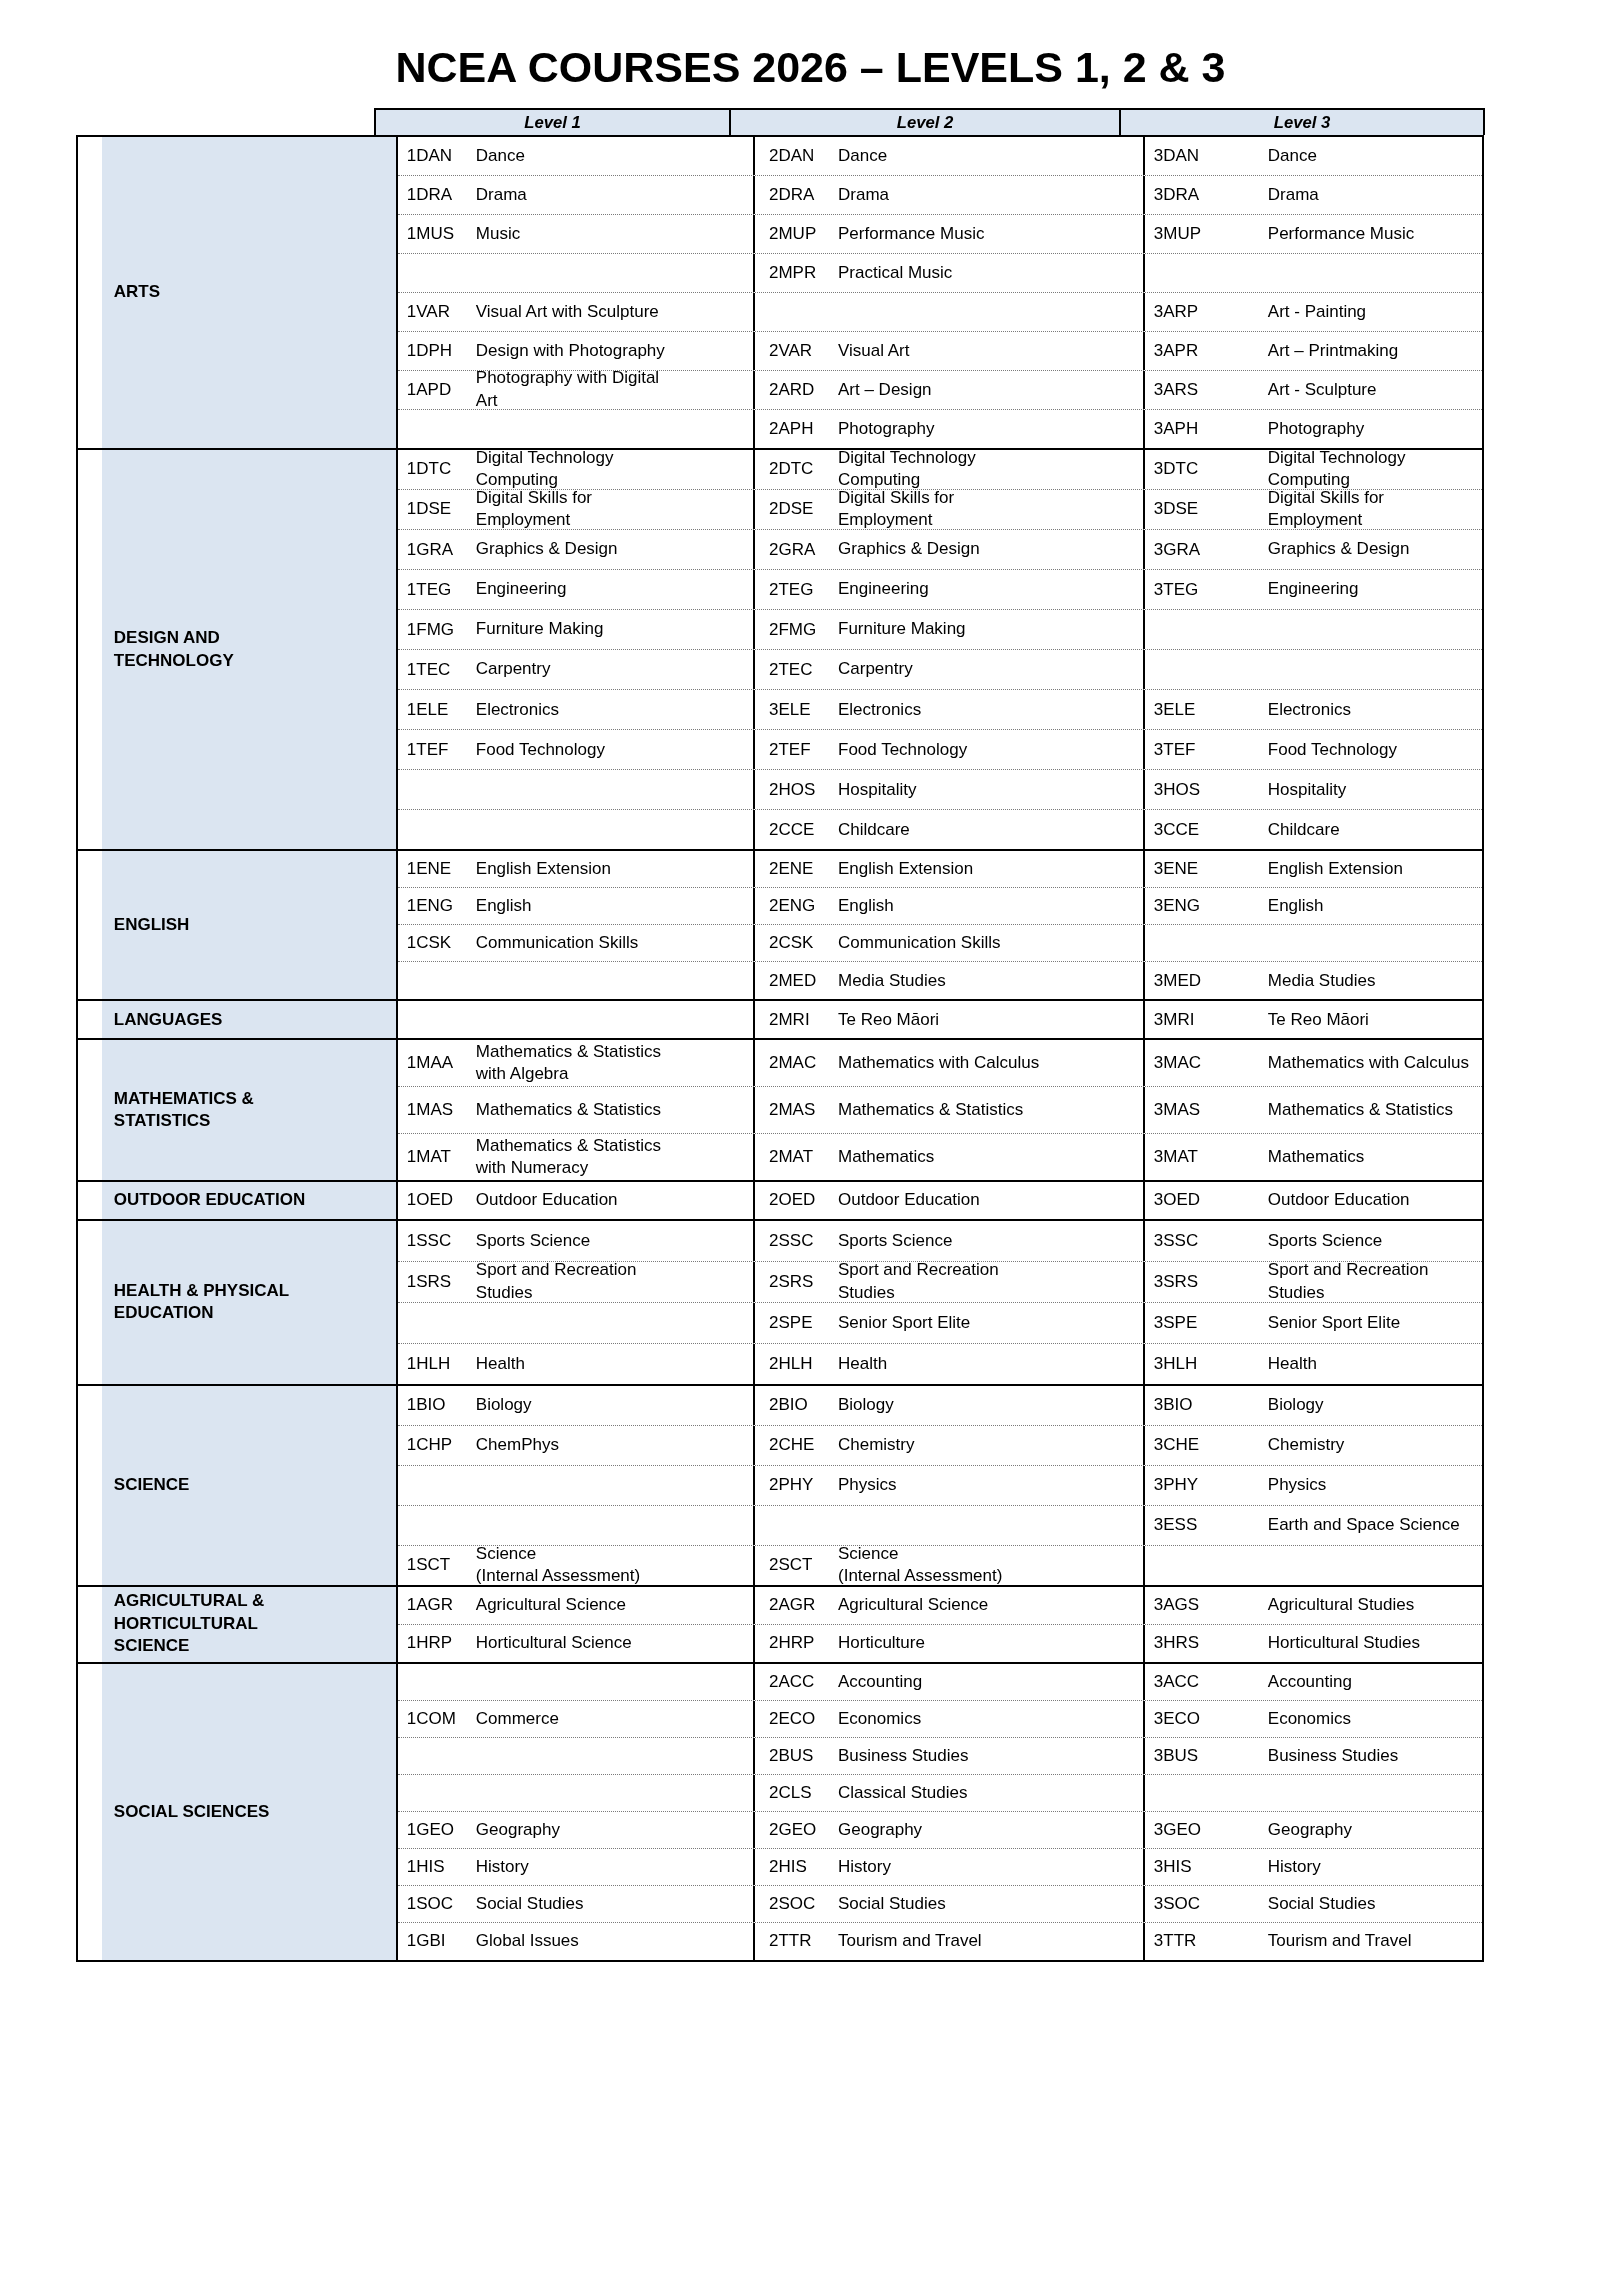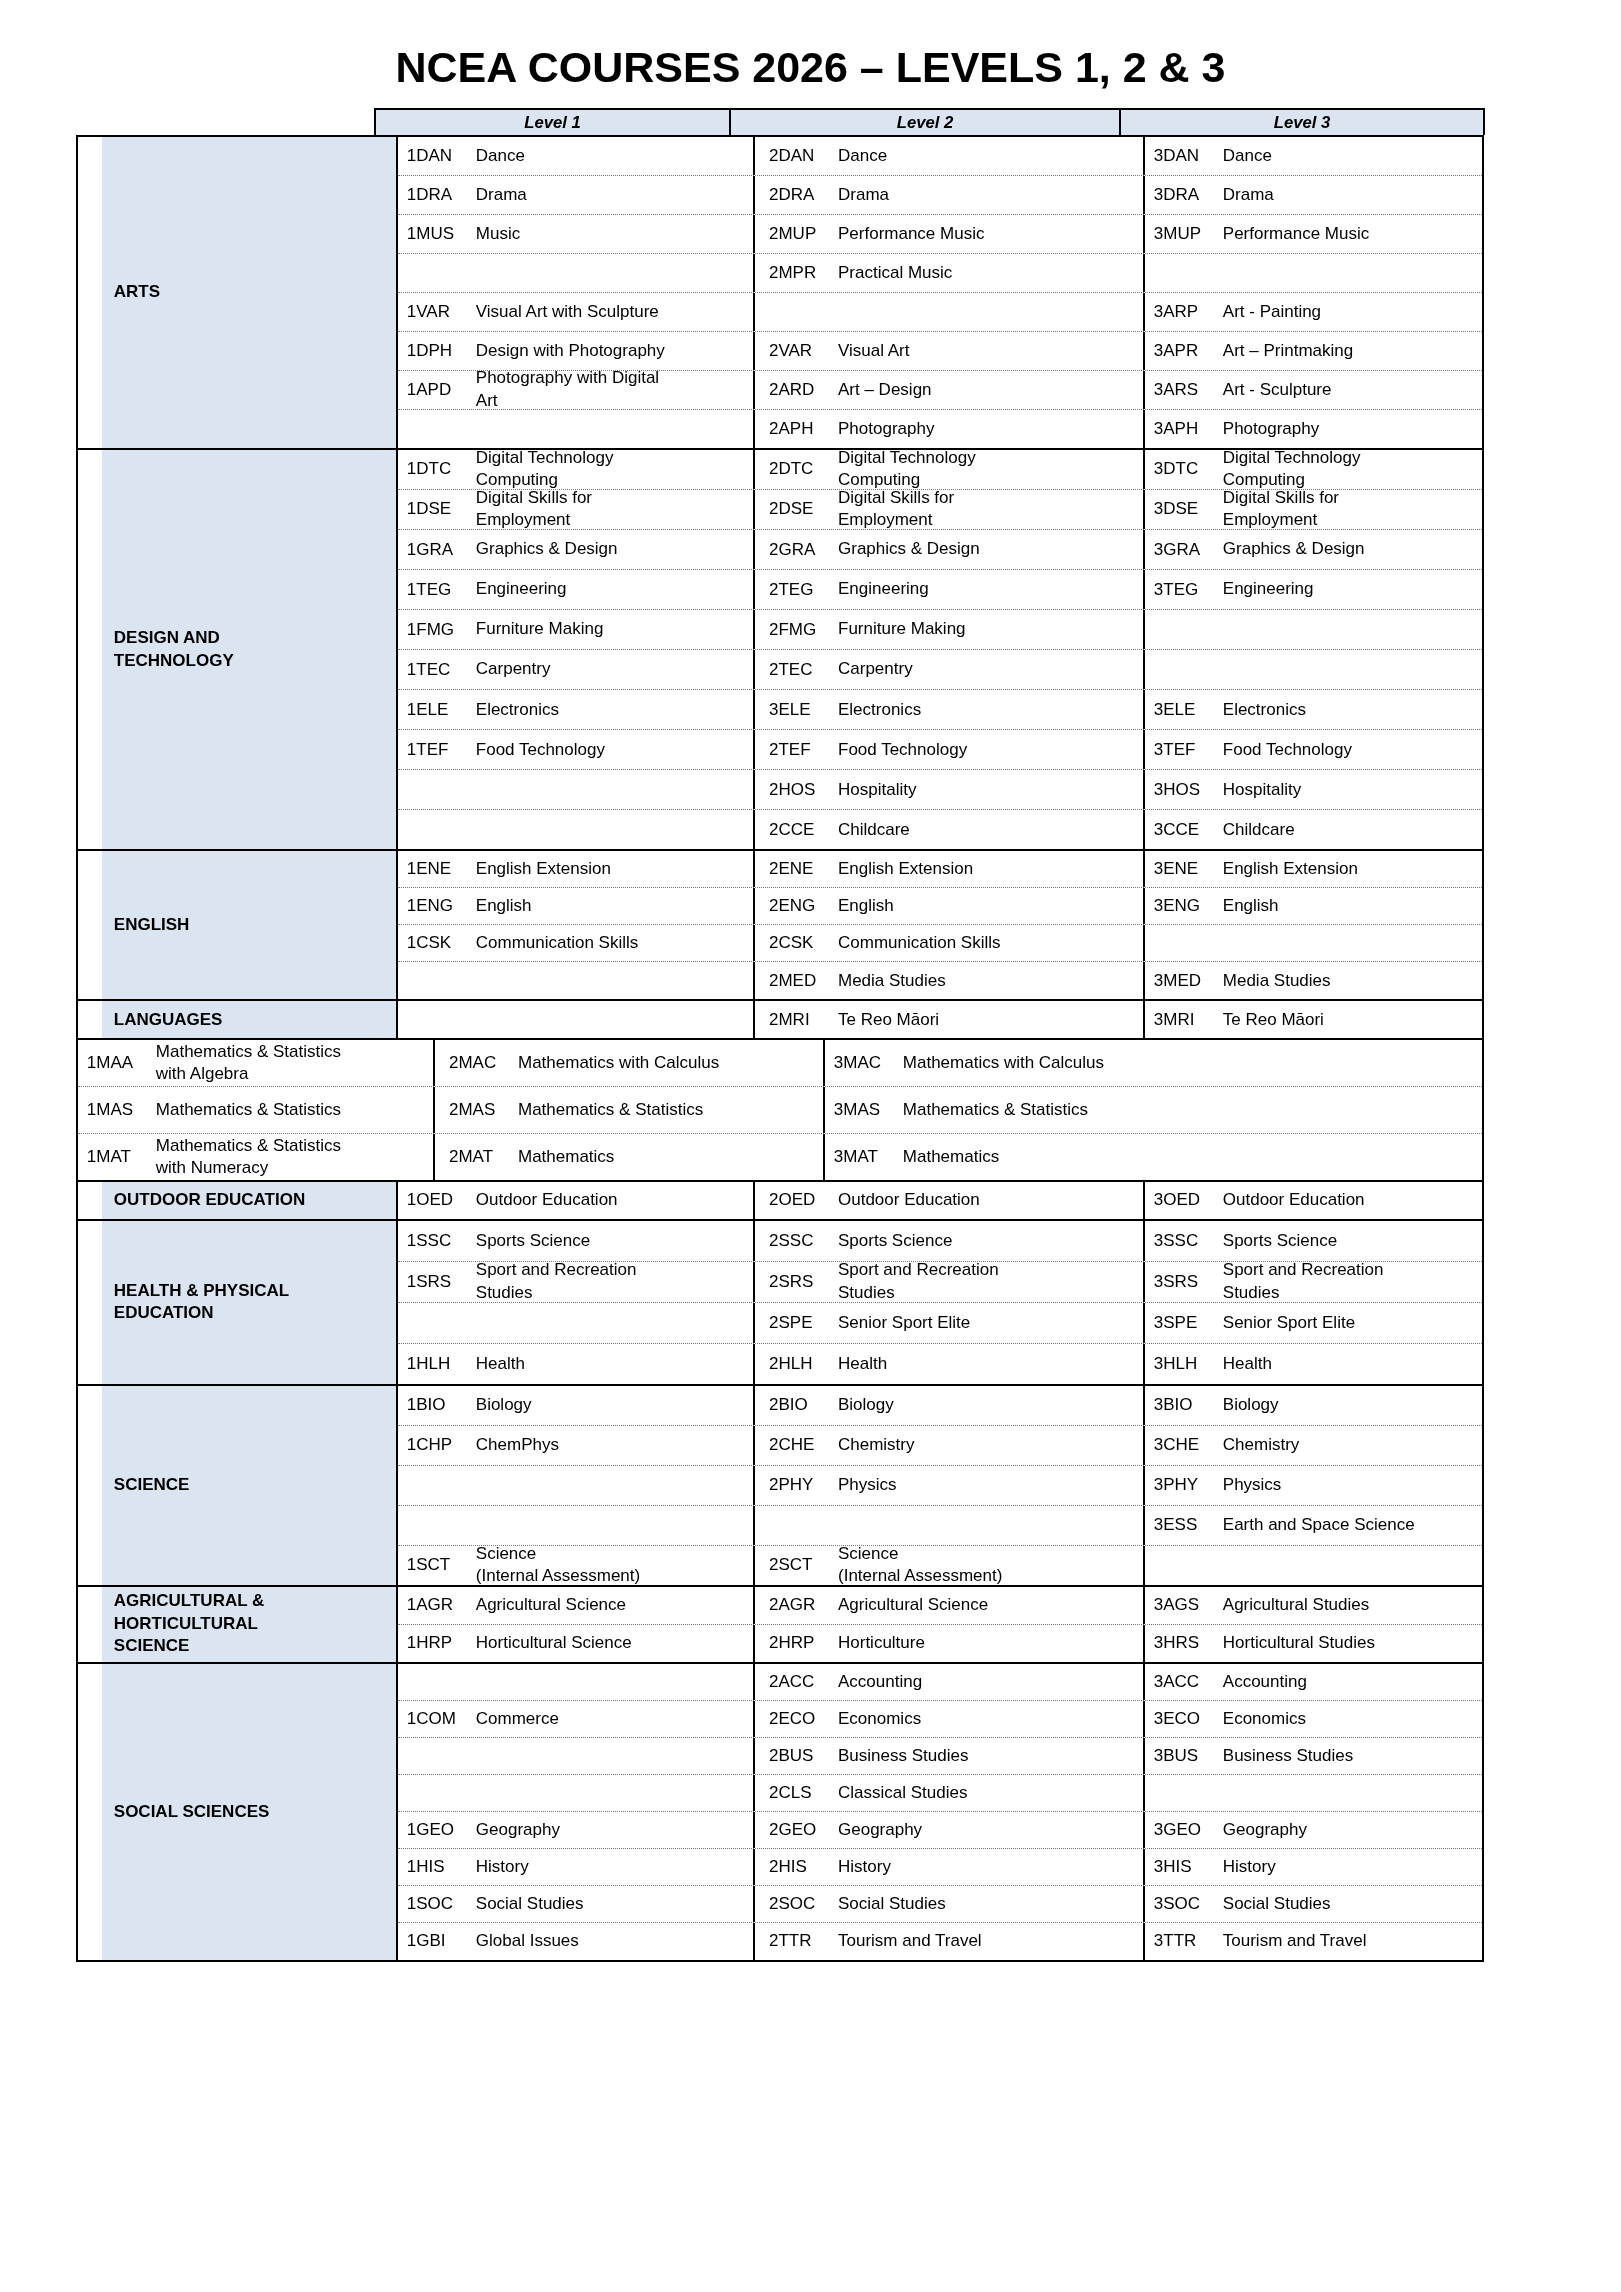--- a/index.html
+++ b/index.html
@@ -92,21 +92,21 @@
   .row:not(:last-child){
     border-bottom:1px dotted #7a7a7a;
   }
   .cell{
     display:flex;
     align-items:center;
     padding:2.9px 5.9px 2.9px 8.8px;
   }
   .cell.c1{width:357px;flex:0 0 357px;border-right:2px solid var(--border);}
   .cell.c2{width:390px;flex:0 0 390px;border-right:2px solid var(--border);padding-left:14px;}
-  .cell.c3{flex:1;}
+  .cell.c3{flex:1;gap:45px;}
   .code{
     flex:0 0 69px;
     width:69px;
     font-size:17px;
   }
   .cname{
     flex:1;
     font-size:17px;
     line-height:22.5px;
     white-space:pre-line;
@@ -438,20 +438,22 @@
               <span class="cname">Te Reo Māori</span>
             </div>
             <div class="cell c3">
               <span class="code">3MRI</span>
               <span class="cname">Te Reo Māori</span>
             </div>
           </div>
         </div>
       </div>
       <div class="section">
+        <div class="section-label">MATHEMATICS &amp;
+STATISTICS</div>
         <div class="rows">
           <div class="row">
             <div class="cell c1">
               <span class="code">1MAA</span>
               <span class="cname">Mathematics &amp; Statistics
 with Algebra</span>
             </div>
             <div class="cell c2">
               <span class="code">2MAC</span>
               <span class="cname">Mathematics with Calculus</span>

